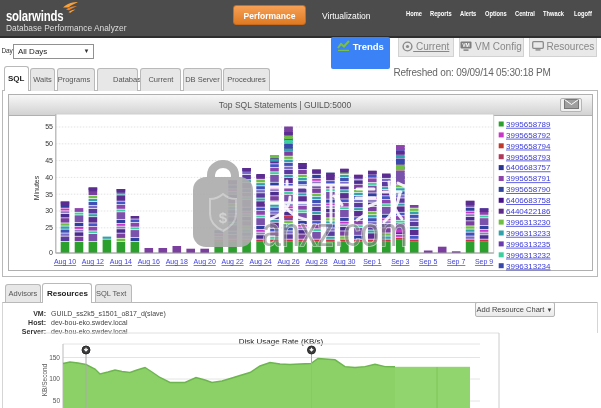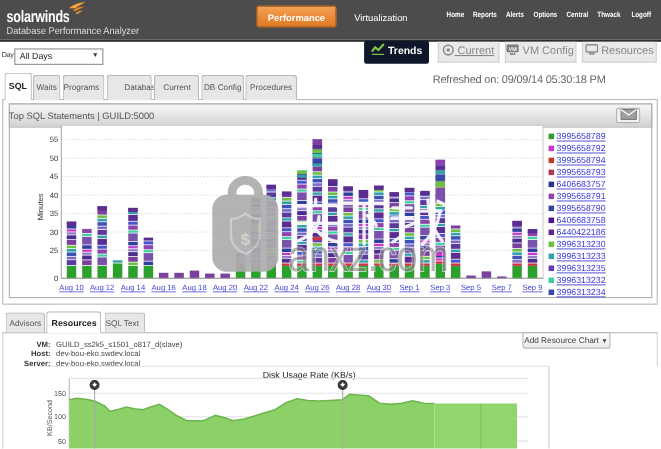--- a/index.html
+++ b/index.html
@@ -21,21 +21,21 @@
 <div style="position:absolute;left:430px;top:10px;font-size:7px;font-weight:bold;color:#fff;white-space:nowrap;transform:scaleX(0.82);transform-origin:left top;">Reports</div>
 <div style="position:absolute;left:460px;top:10px;font-size:7px;font-weight:bold;color:#fff;white-space:nowrap;transform:scaleX(0.82);transform-origin:left top;">Alerts</div>
 <div style="position:absolute;left:484.5px;top:10px;font-size:7px;font-weight:bold;color:#fff;white-space:nowrap;transform:scaleX(0.82);transform-origin:left top;">Options</div>
 <div style="position:absolute;left:514.5px;top:10px;font-size:7px;font-weight:bold;color:#fff;white-space:nowrap;transform:scaleX(0.82);transform-origin:left top;">Central</div>
 <div style="position:absolute;left:542.5px;top:10px;font-size:7px;font-weight:bold;color:#fff;white-space:nowrap;transform:scaleX(0.82);transform-origin:left top;">Thwack</div>
 <div style="position:absolute;left:574px;top:10px;font-size:7px;font-weight:bold;color:#fff;white-space:nowrap;transform:scaleX(0.82);transform-origin:left top;">Logoff</div>
 
 <div style="position:absolute;left:1.5px;top:46.5px;font-size:6.5px;color:#333;letter-spacing:-0.2px;">Day:</div>
 <div style="position:absolute;left:13px;top:44px;width:80.5px;height:14.5px;border:1px solid #919191;background:#fff;box-sizing:border-box;font-size:8px;color:#222;line-height:13px;padding-left:4px;">All Days<span style="float:right;margin-right:3px;font-size:6px;color:#333;">▼</span></div>
 
-<div style="position:absolute;left:331px;top:36.5px;width:59px;height:21px;background:#0f172a;border-radius:2px;box-sizing:border-box;color:#fff;font-size:9.5px;font-weight:bold;text-align:center;line-height:20px;white-space:nowrap;"><svg width="13" height="11" viewBox="0 0 13 11" style="vertical-align:-1px" xmlns="http://www.w3.org/2000/svg">
+<div style="position:absolute;left:331px;top:36.5px;width:59px;height:32px;background:#3b82f6;border-radius:2px;box-sizing:border-box;color:#fff;font-size:9.5px;font-weight:bold;text-align:center;line-height:20px;white-space:nowrap;"><svg width="13" height="11" viewBox="0 0 13 11" style="vertical-align:-1px" xmlns="http://www.w3.org/2000/svg">
       <path d="M1,8 L4,4 L7,6.5 L12,1" stroke="#7ac143" stroke-width="2" fill="none"></path>
       <path d="M1,10.5 h11" stroke="#7ac143" stroke-width="1.4" fill="none"></path>
     </svg> Trends</div>
 <div style="position:absolute;left:397.5px;top:38px;width:56.5px;height:18.5px;background:#e9e9e9;border:1px solid #d2d2d2;border-top:none;box-sizing:border-box;color:#888;font-size:10px;text-align:center;line-height:17px;white-space:nowrap;text-decoration:underline;"><svg width="11" height="11" viewBox="0 0 11 11" style="vertical-align:-1.5px" xmlns="http://www.w3.org/2000/svg">
       <circle cx="5.5" cy="5.5" r="4.4" fill="none" stroke="#8a8a8a" stroke-width="1.4"></circle>
       <circle cx="5.5" cy="5.5" r="1.6" fill="#8a8a8a"></circle>
     </svg> Current</div>
 <div style="position:absolute;left:458.5px;top:38px;width:65px;height:18.5px;background:#e9e9e9;border:1px solid #d2d2d2;border-top:none;box-sizing:border-box;color:#888;font-size:10px;text-align:center;line-height:17px;white-space:nowrap;"><svg width="12" height="10" viewBox="0 0 12 10" style="vertical-align:-1px" xmlns="http://www.w3.org/2000/svg">
       <rect x="0.5" y="0.5" width="11" height="7" rx="1" fill="#7d7d7d"></rect>
       <text x="6" y="6" font-size="5" fill="#fff" text-anchor="middle" font-family="Liberation Sans" font-weight="bold">VM</text>
@@ -47,26 +47,26 @@
     </svg> Resources</div>
 
 <div style="position:absolute;left:352px;top:66.5px;width:240px;font-size:10px;color:#666;text-align:center;letter-spacing:-0.2px;">Refreshed on: 09/09/14 05:30:18 PM</div>
 
 <div style="position:absolute;left:2px;top:90px;width:596px;height:187px;background:#fff;border:1px solid #b9b9b9;box-sizing:border-box;"></div>
 <div style="position:absolute;left:4.0px;top:66px;width:24.5px;height:25px;background:#fff;border:1px solid #b9b9b9;border-bottom:none;border-radius:3px 3px 0 0;font-size:8px;font-weight:bold;color:#222;text-align:center;line-height:24px;box-sizing:border-box;">SQL</div>
 <div style="position:absolute;left:30.0px;top:67.5px;width:25.0px;height:23px;background:#e7e7e7;border:1px solid #b9b9b9;border-bottom:none;border-radius:3px 3px 0 0;font-size:7.5px;color:#555;text-align:center;line-height:22px;box-sizing:border-box;">Waits</div>
 <div style="position:absolute;left:56.7px;top:67.5px;width:38.7px;height:23px;background:#e7e7e7;border:1px solid #b9b9b9;border-bottom:none;border-radius:3px 3px 0 0;font-size:7.5px;color:#555;text-align:left;line-height:22px;box-sizing:border-box;">Programs</div>
 <div style="position:absolute;left:97.0px;top:67.5px;width:41.2px;height:23px;background:#e7e7e7;border:1px solid #b9b9b9;border-bottom:none;border-radius:3px 3px 0 0;font-size:7.5px;color:#555;text-align:center;line-height:22px;box-sizing:border-box;padding-left:15px;">Databases</div>
 <div style="position:absolute;left:140.3px;top:67.5px;width:41.2px;height:23px;background:#e7e7e7;border:1px solid #b9b9b9;border-bottom:none;border-radius:3px 3px 0 0;font-size:7.5px;color:#555;text-align:center;line-height:22px;box-sizing:border-box;">Current</div>
-<div style="position:absolute;left:183.1px;top:67.5px;width:38.7px;height:23px;background:#e7e7e7;border:1px solid #b9b9b9;border-bottom:none;border-radius:3px 3px 0 0;font-size:7.5px;color:#555;text-align:center;line-height:22px;box-sizing:border-box;">DB Config</div>
+<div style="position:absolute;left:183.1px;top:67.5px;width:38.7px;height:23px;background:#e7e7e7;border:1px solid #b9b9b9;border-bottom:none;border-radius:3px 3px 0 0;font-size:7.5px;color:#555;text-align:center;line-height:22px;box-sizing:border-box;">DB Server</div>
 <div style="position:absolute;left:223.3px;top:67.5px;width:46.4px;height:23px;background:#e7e7e7;border:1px solid #b9b9b9;border-bottom:none;border-radius:3px 3px 0 0;font-size:7.5px;color:#555;text-align:center;line-height:22px;box-sizing:border-box;">Procedures</div>
 
 <div style="position:absolute;left:8px;top:94px;width:585px;height:177px;background:#fff;border:1px solid #b0b0b0;box-sizing:border-box;"></div>
 <div style="position:absolute;left:8px;top:94px;width:585px;height:22px;background:linear-gradient(#f7f7f7,#d2d2d2);border:1px solid #b0b0b0;box-sizing:border-box;"></div>
-<div style="position:absolute;left:8px;top:99.5px;width:554px;font-size:8.5px;color:#555;">Top SQL Statements | GUILD:5000</div>
+<div style="position:absolute;left:8px;top:99.5px;width:554px;font-size:8.5px;color:#555;text-align:center;">Top SQL Statements | GUILD:5000</div>
 <div style="position:absolute;left:560px;top:98px;width:22px;height:14px;background:#f0f0f0;border:1px solid #b5b5b5;border-radius:2px;box-sizing:border-box;text-align:center;line-height:10px;"><svg width="15" height="10" viewBox="0 0 15 10" xmlns="http://www.w3.org/2000/svg">
       <rect x="0.5" y="0.5" width="14" height="9" fill="#9f9f9f" stroke="#777" stroke-width="1"></rect>
       <path d="M0.5,0.5 L7.5,5.5 L14.5,0.5" fill="none" stroke="#fff" stroke-width="1"></path>
     </svg></div>
 <svg width="601" height="408" viewBox="0 0 601 408" style="position:absolute;left:0;top:0;" xmlns="http://www.w3.org/2000/svg">
     <rect x="55.8" y="114" width="437.9" height="139" fill="#ffffff" stroke="#cfcfcf" stroke-width="1"></rect>
     <line x1="55.8" y1="127.0" x2="493.7" y2="127.0" stroke="#dcdcdc" stroke-width="0.8" stroke-dasharray="1.5,1.5"></line>
     <line x1="55.8" y1="143.8" x2="493.7" y2="143.8" stroke="#dcdcdc" stroke-width="0.8" stroke-dasharray="1.5,1.5"></line>
     <line x1="55.8" y1="160.6" x2="493.7" y2="160.6" stroke="#dcdcdc" stroke-width="0.8" stroke-dasharray="1.5,1.5"></line>
     <line x1="55.8" y1="177.4" x2="493.7" y2="177.4" stroke="#dcdcdc" stroke-width="0.8" stroke-dasharray="1.5,1.5"></line>

